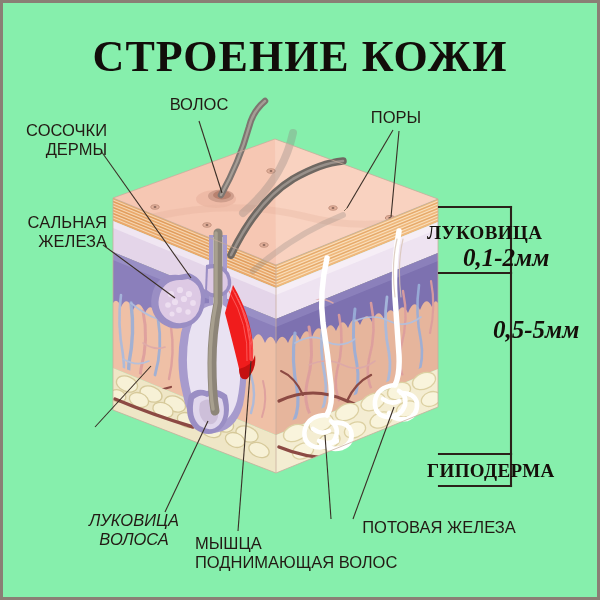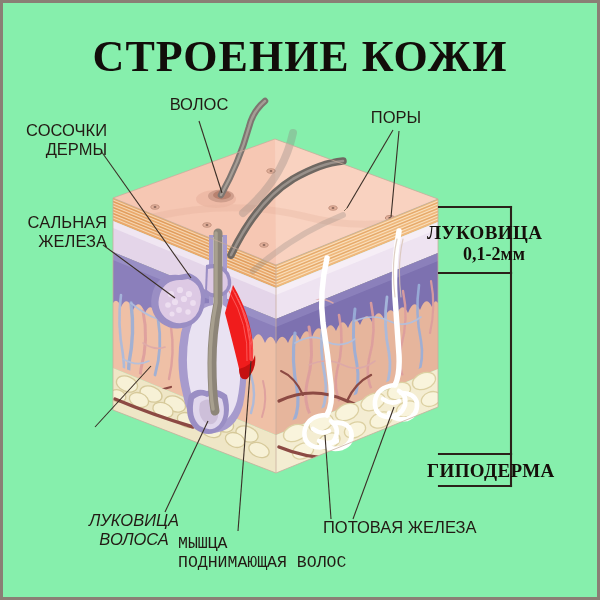--- a/index.html
+++ b/index.html
@@ -31,21 +31,21 @@
   }
   .lbl.c{text-align:center;}
   .lbl.r{text-align:right;}
 
   .dlbl{
     position:absolute;
     font-family:"Liberation Serif", serif;
     font-weight:bold;color:#150f0a;white-space:nowrap;
   }
   .dlbl .nm{font-size:19px;letter-spacing:.4px;}
-  .dlbl .vl{font-size:18px;}
+  .dlbl .vl{font-size:25px;font-style:italic;}
 </style>
 </head>
 <body>
 
 <div id="page">
 
   <div class="title">СТРОЕНИЕ КОЖИ</div>
 
   <div id="stage">
 
@@ -401,31 +401,32 @@
     <div class="lbl r" style="left:-6px;top:118px;width:110px;">СОСОЧКИ
 ДЕРМЫ</div>
 
     <div class="lbl r" style="left:-6px;top:210px;width:110px;">САЛЬНАЯ
 ЖЕЛЕЗА</div>
 
 
     <div class="lbl c" style="left:66px;top:508px;width:130px;font-style:italic;">ЛУКОВИЦА
 ВОЛОСА</div>
 
-    <div class="lbl" style="left:175px;top:531px;width:250px;font-family:Liberation Mono, monospace;">МЫШЦА
+    <div class="lbl" style="left:192px;top:531px;width:250px;">МЫШЦА
 ПОДНИМАЮЩАЯ ВОЛОС</div>
 
-    <div class="lbl" style="left:320px;top:515px;width:200px;">ПОТОВАЯ ЖЕЛЕЗА</div>
+    <div class="lbl" style="left:336px;top:515px;width:200px;text-align:center;">ПОТОВАЯ ЖЕЛЕЗА</div>
 
     <div class="dlbl" style="left:424px;top:219px;">
       <div class="nm">ЛУКОВИЦА</div>
       <div class="vl" style="margin-left:36px;">0,1-2мм</div>
     </div>
 
     <div class="dlbl" style="left:460px;top:313px;">
+      <div class="vl" style="margin-left:30px;">0,5-5мм</div>
     </div>
 
     <div class="dlbl" style="left:424px;top:457px;">
       <div class="nm">ГИПОДЕРМА</div>
     </div>
 
   </div>
 </div>
 
 </body></html>

